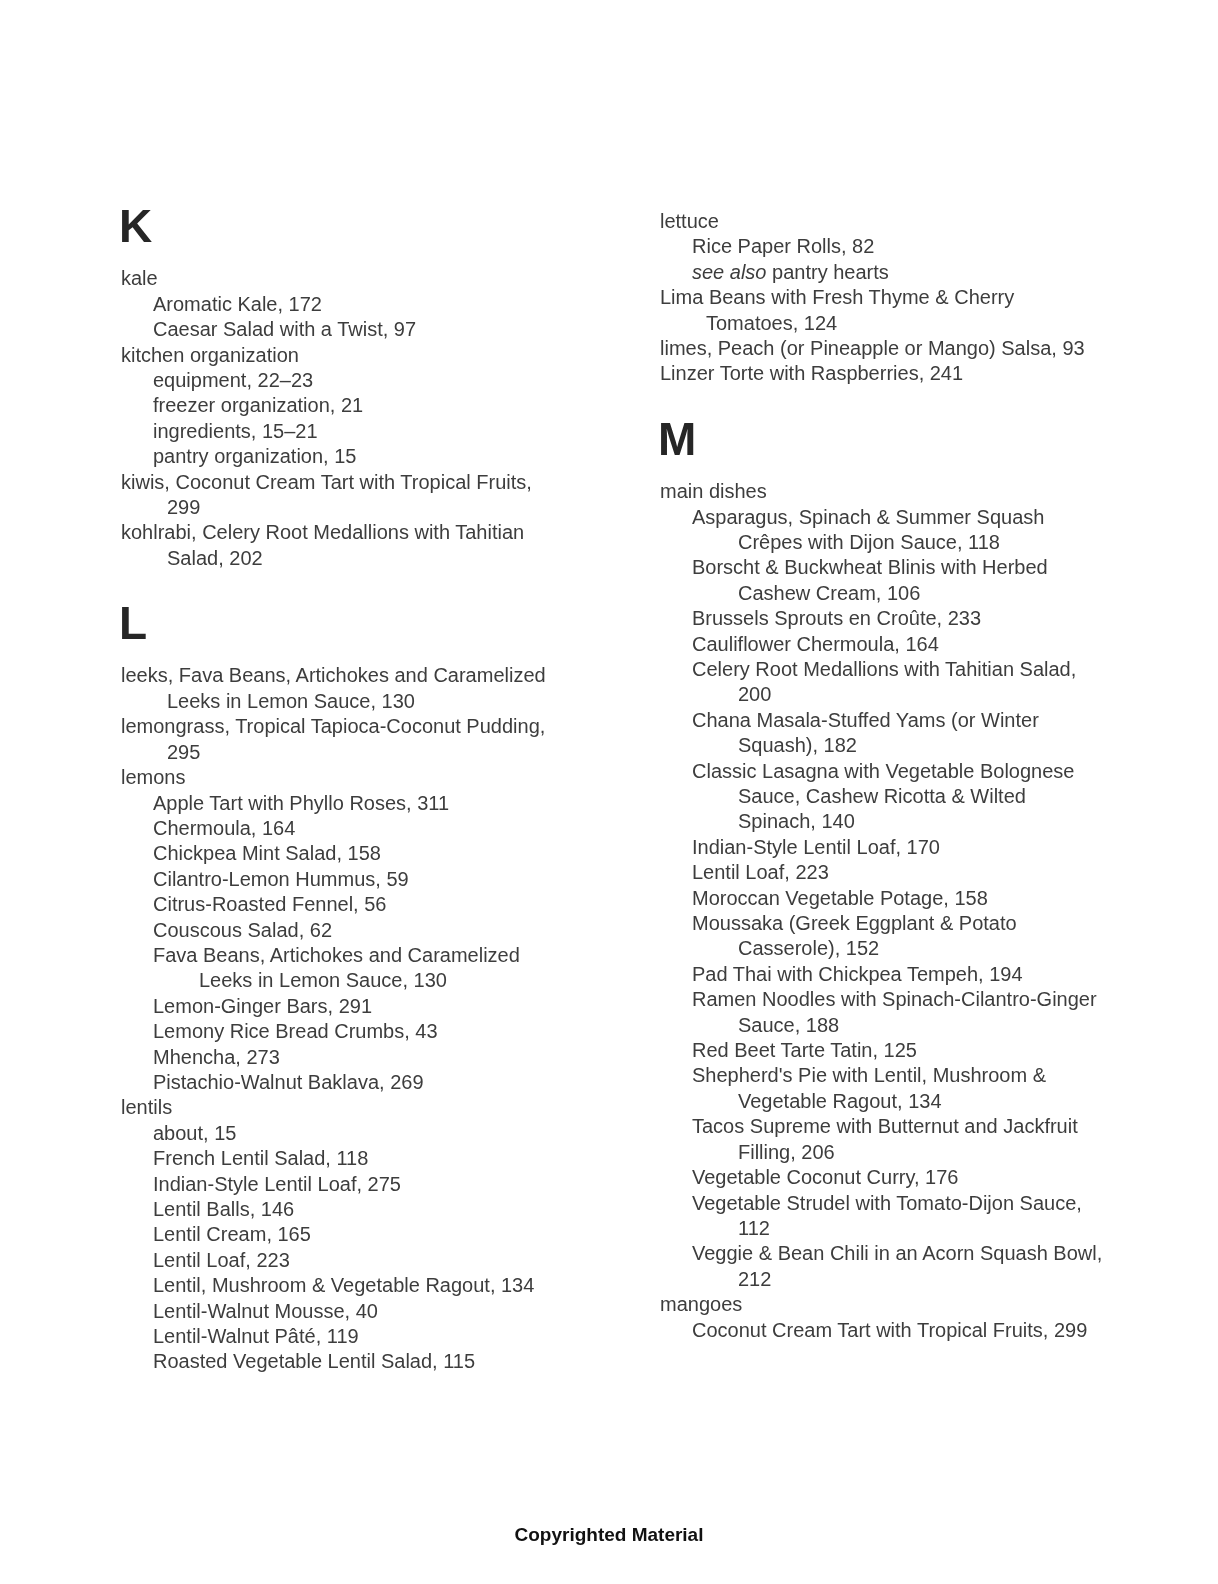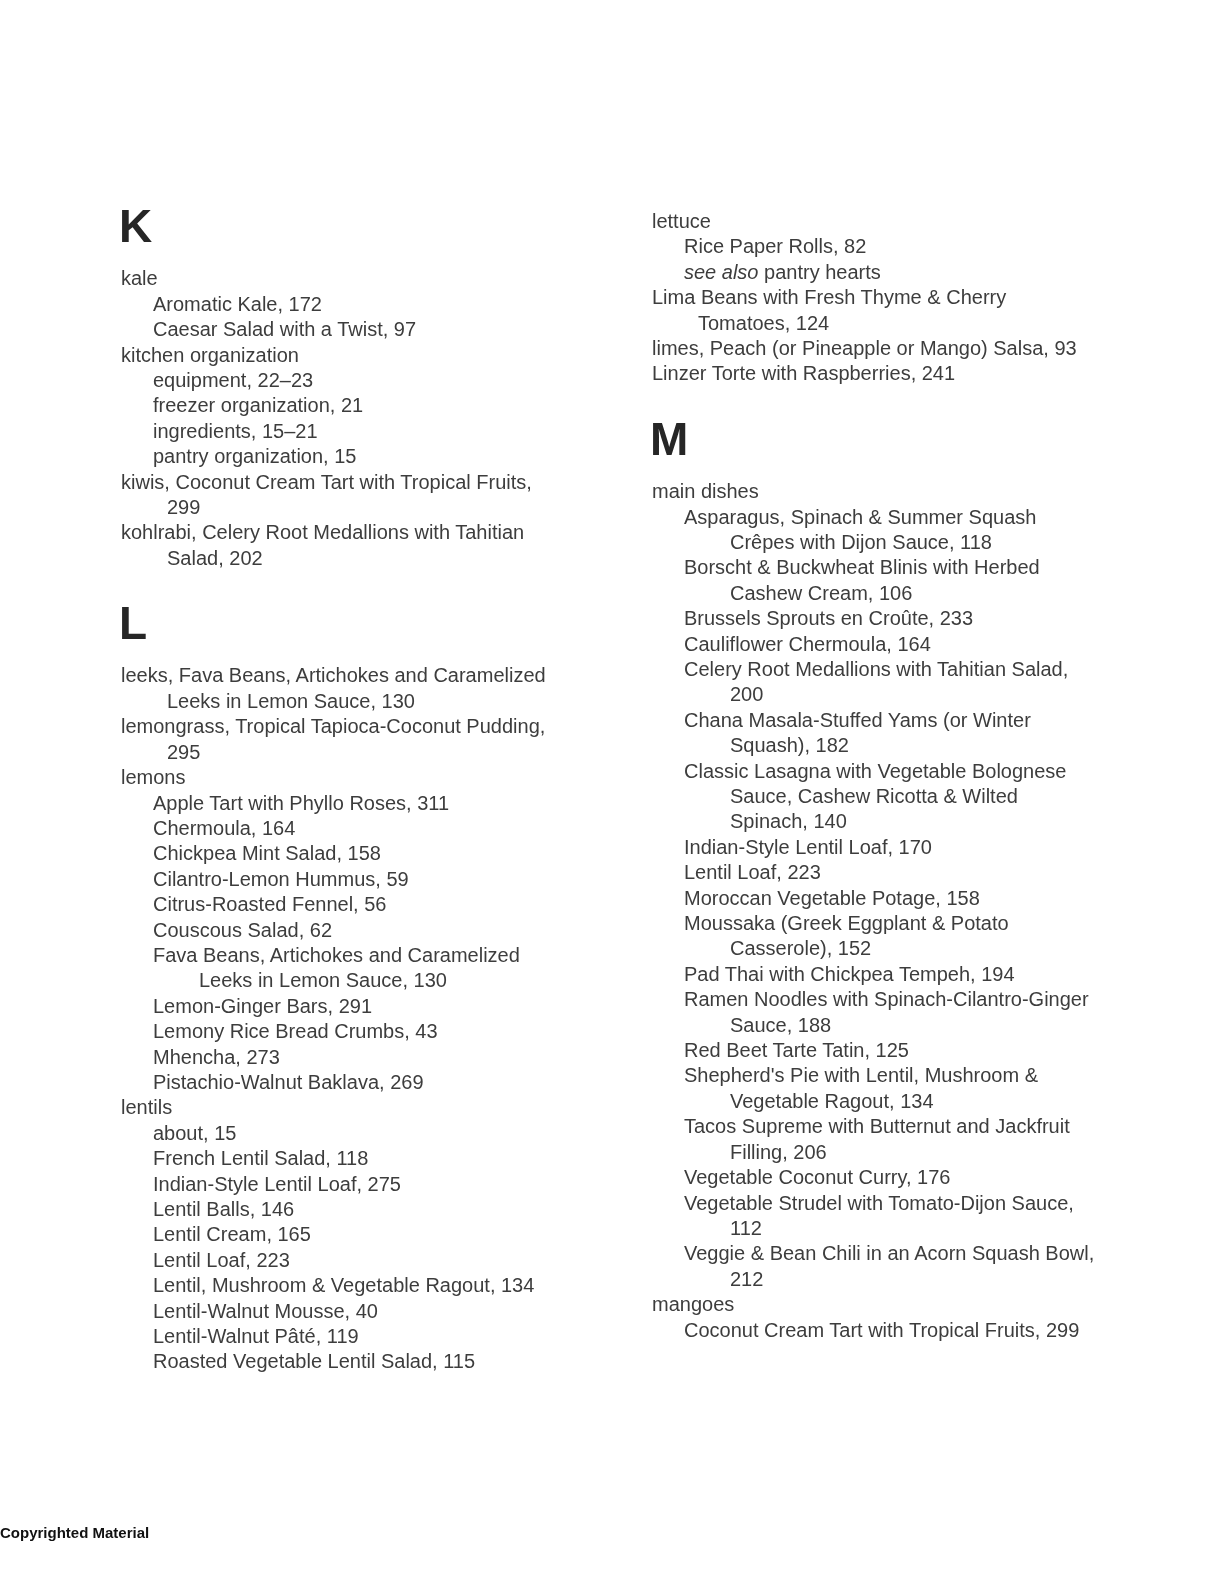--- a/index.html
+++ b/index.html
@@ -10,40 +10,40 @@
     position:relative; overflow:hidden;
   }
   .page { position:absolute; inset:0; }
   .columns {
     display:flex;
     padding:202px 0 0 121px;
     gap:86px;
     align-items:flex-start;
   }
   .col { width:445px; flex:0 0 445px; }
-  .col-right { padding-top:7px; }
+  .col-right { padding-top:7px;margin-left:8px; }
   .letter-heading {
     font-size:46px; font-weight:700;
     color:var(--heading-color,#262626);
     line-height:1.05;
     margin:28px 0 16px -2px;
   }
   .col .letter-heading:first-child { margin-top:0; }
   .entry {
     font-size:20px;
     line-height:25.4px;
     color:var(--body-color,#3d3d3d);
   }
   .entry.l0 { padding-left:46px; text-indent:-46px; }
   .entry.l1 { margin-left:32px; padding-left:46px; text-indent:-46px; }
   .italic { font-style:italic; }
   .footer {
     position:absolute; top:1524px; left:0; width:100%;
-    text-align:left;
-    font-size:15px; font-weight:700;
+    text-align:center;
+    font-size:19px; font-weight:700;
     color:var(--footer-color,#111111);
   }
 </style>
 </head>
 <body>
 
 <div class="page">
   <div class="columns">
     <div class="col col-left">
         <div class="letter-heading">K</div>

